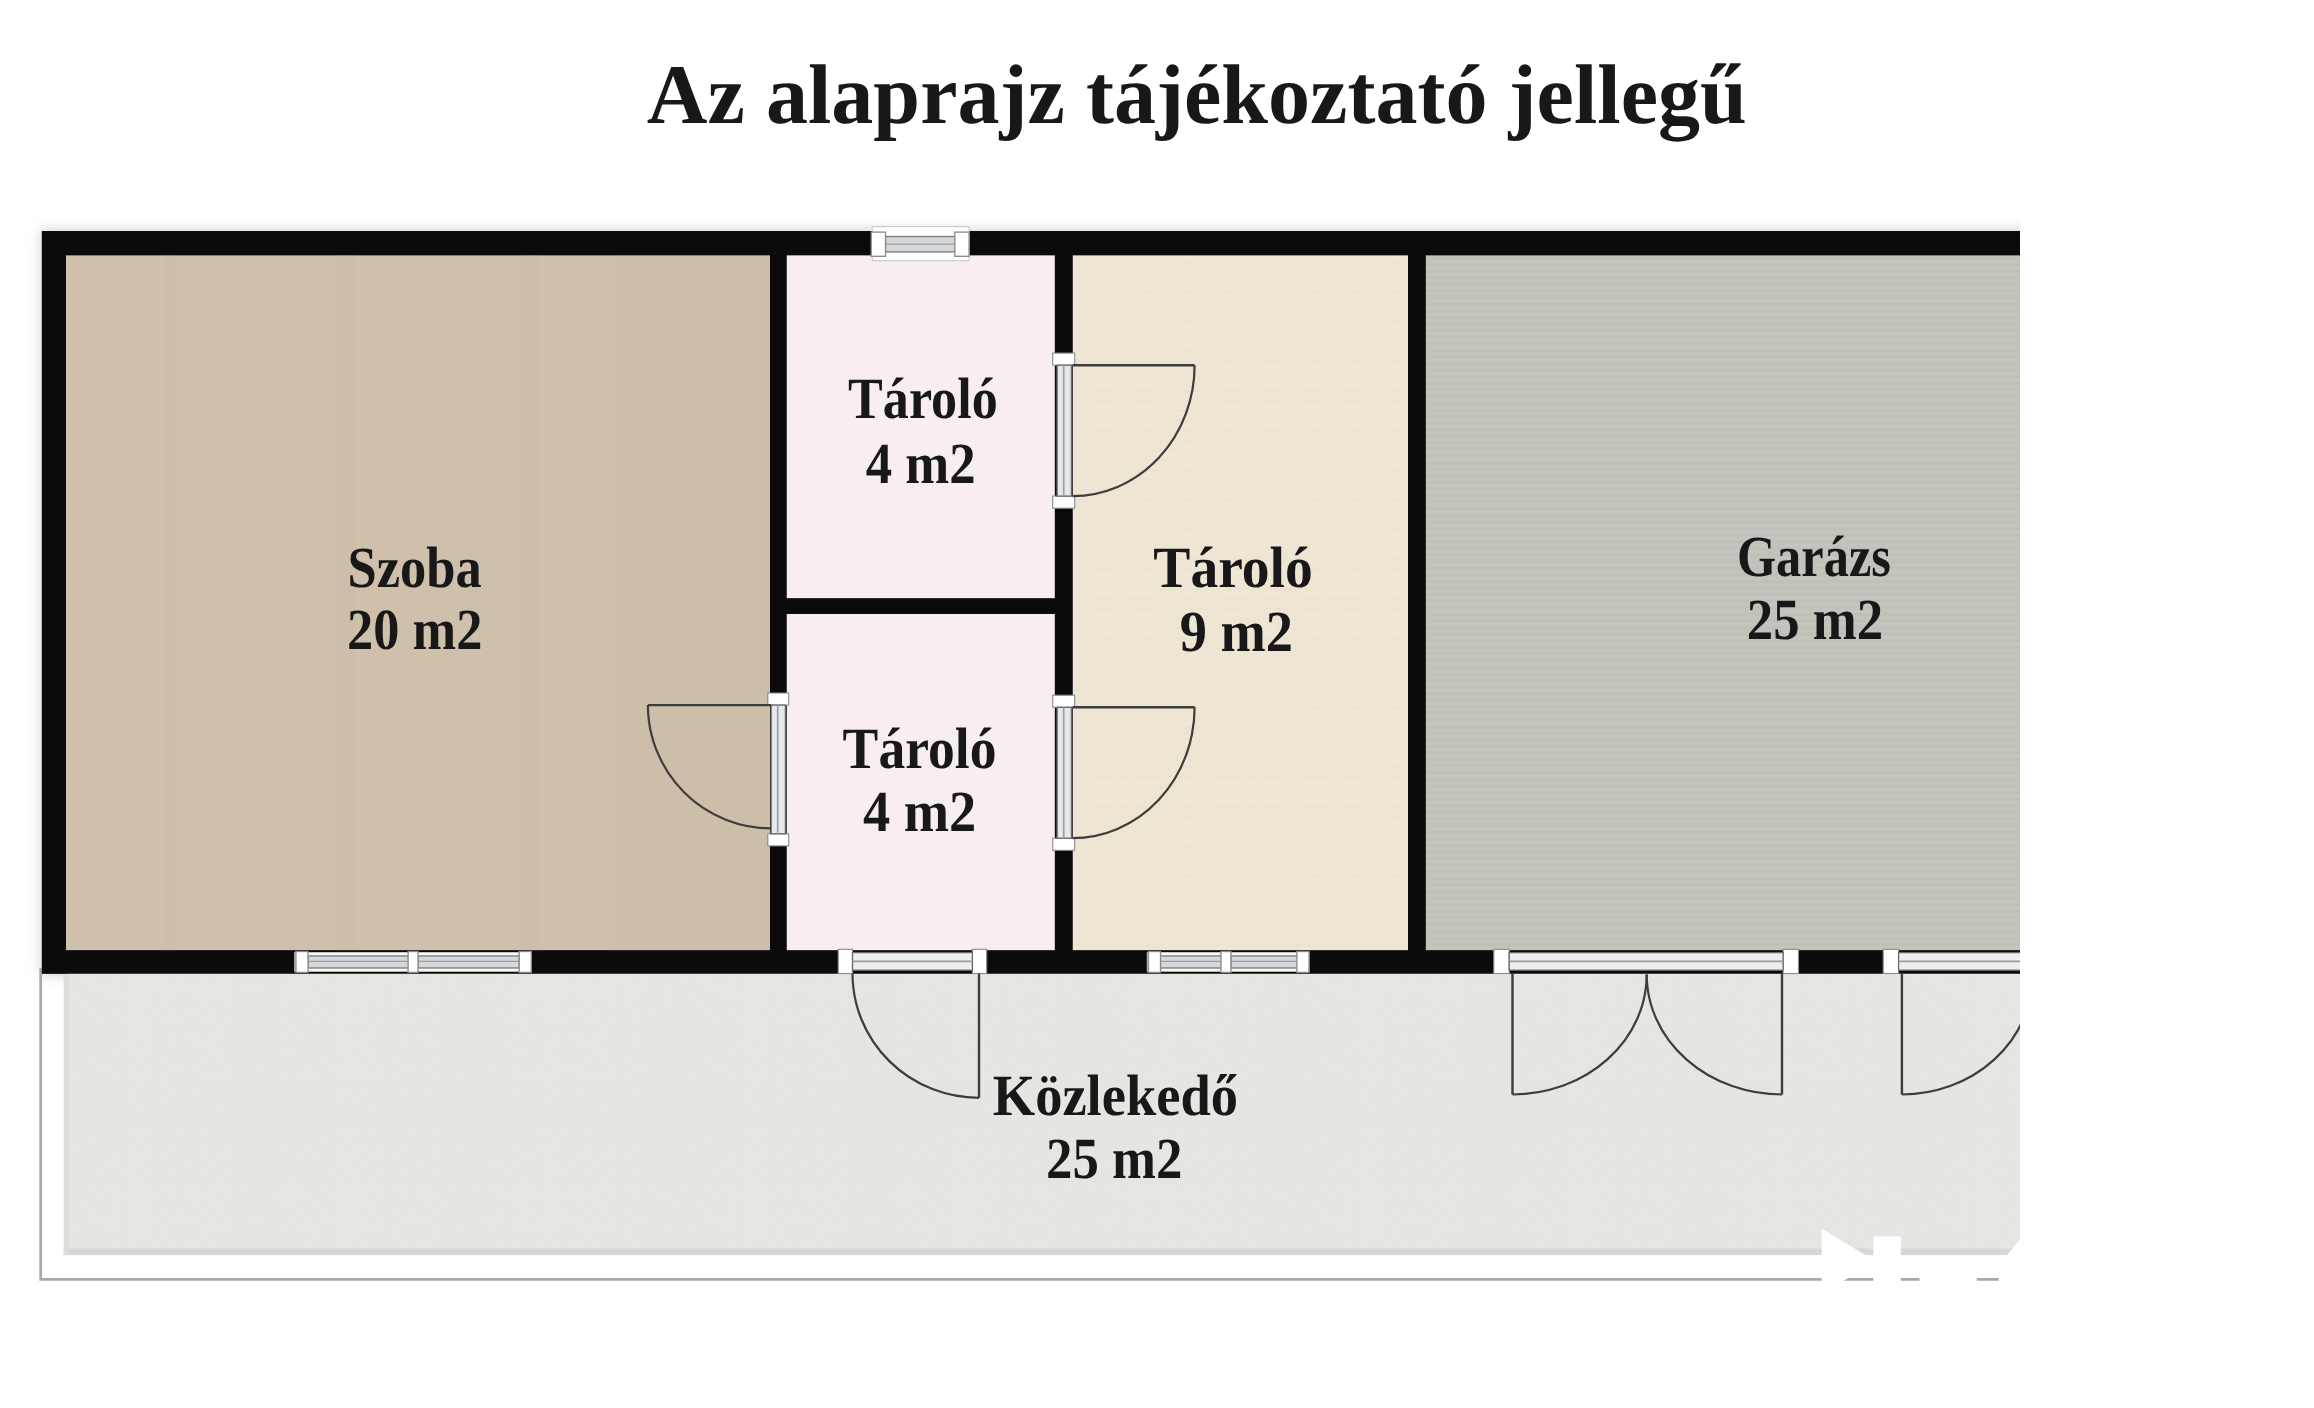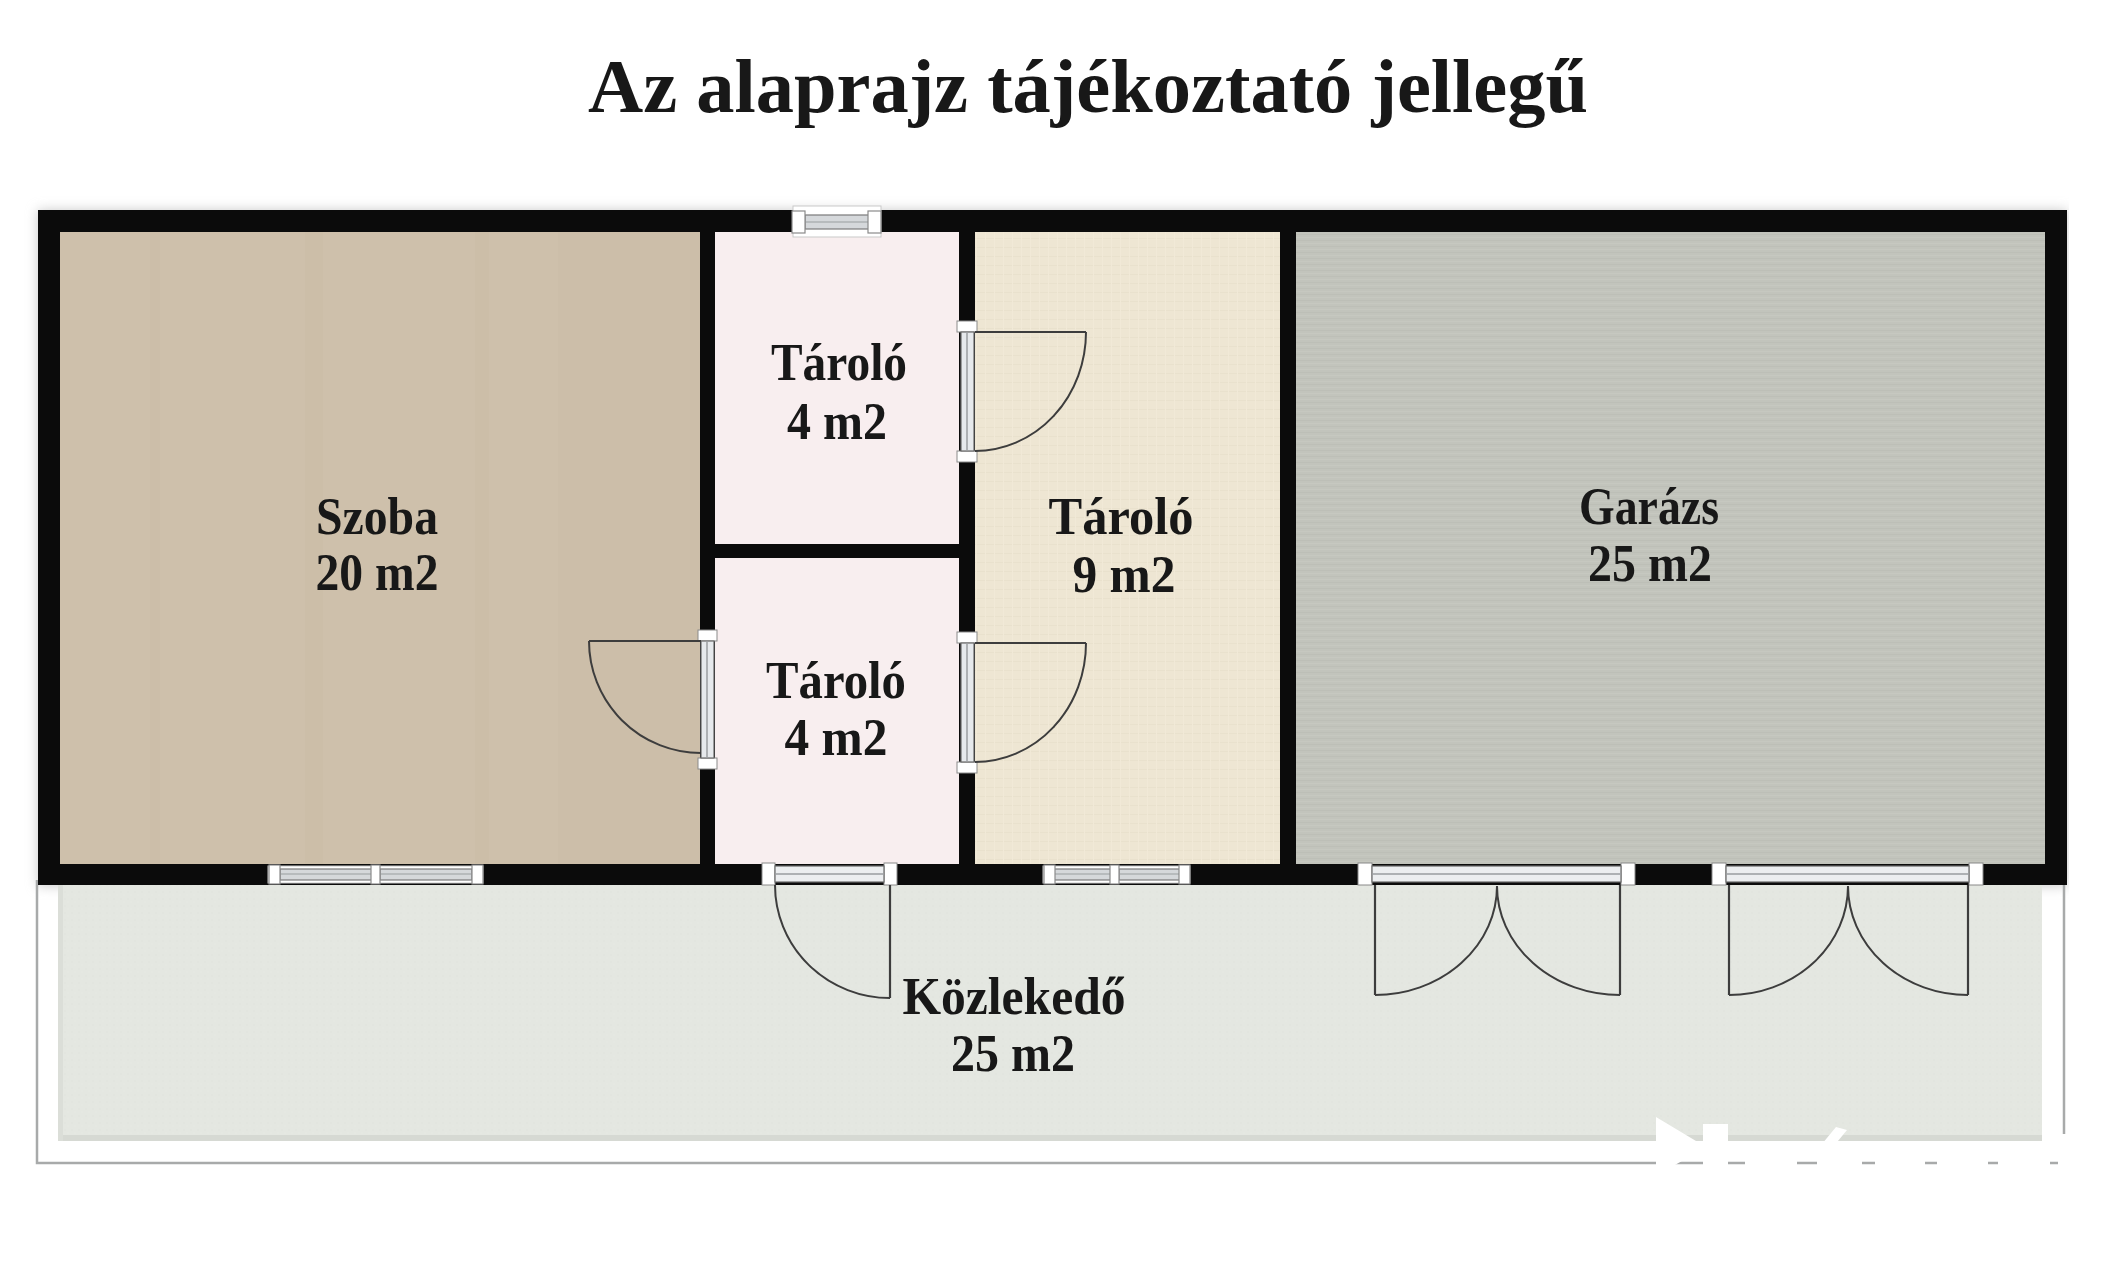--- a/index.html
+++ b/index.html
@@ -1,16 +1,16 @@
 <!DOCTYPE html>
 <html><head>
 <meta charset="utf-8">
 <style>
   html,body{margin:0;padding:0;background:#ffffff;}
-  .page{position:relative;width:2069px;height:1280px;background:#ffffff;overflow:hidden;}
+  .page{position:relative;width:1836px;height:1280px;background:#ffffff;overflow:hidden;}
   svg{display:block;filter:blur(0.6px);}
   text{font-family:"Liberation Serif", serif;font-weight:bold;fill:#181818;}
 </style>
 </head>
 <body>
 <div class="page">
 <svg width="2104" height="1280" viewBox="0 0 2104 1280">
   <defs>
     <pattern id="garTex" width="8" height="6" patternUnits="userSpaceOnUse">
       <rect width="8" height="6" fill="#c2c4bc"></rect>

